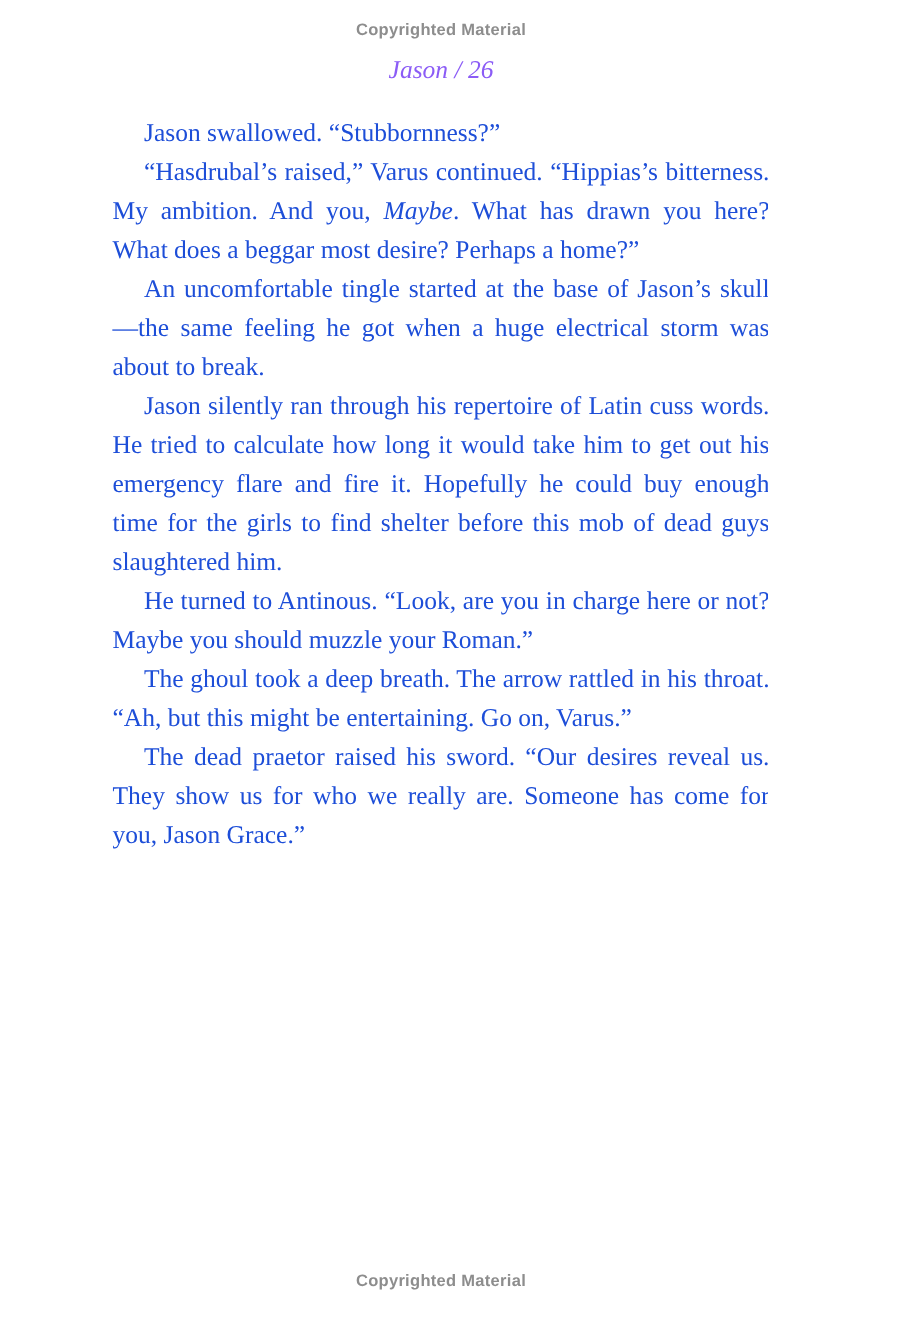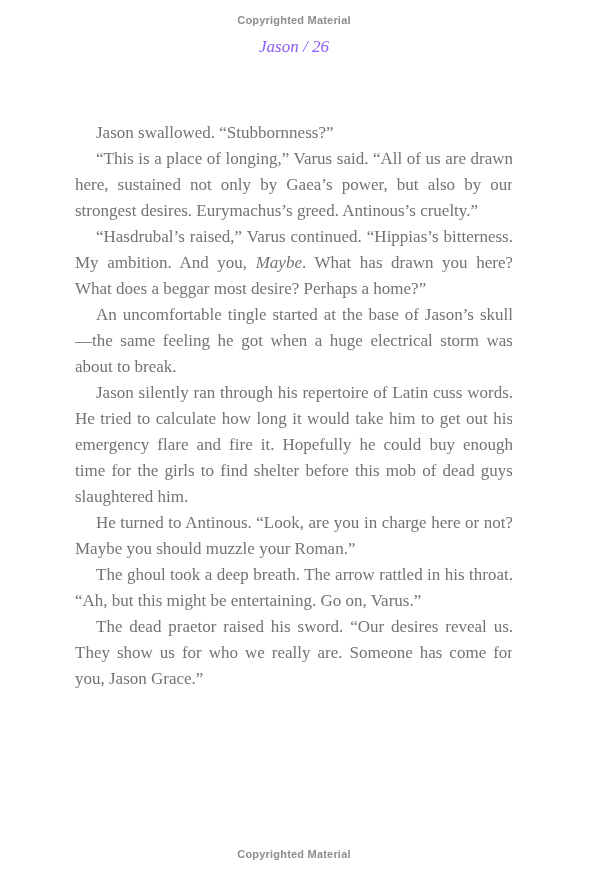--- a/index.html
+++ b/index.html
@@ -36,41 +36,39 @@
     color: #8b5cf6;
   }
   .body-text {
     position: absolute;
     top: 76px;
     left: 75px;
     width: 438px;
     text-align: justify;
     font-size: 17px;
     line-height: 26px;
-    color: #737373;
-    margin-top: 44px;
+    color: #1d4ed8;
   }
   .body-text p {
     margin: 0;
     padding: 0;
     text-indent: 21px;
   }
   .body-text em { font-style: italic; }
 </style>
 </head>
 <body>
 
 <div class="page">
   <div class="notice top">Copyrighted Material</div>
 
   <div class="running-head">Jason / 26</div>
 
   <div class="body-text" id="body-text">
       <p><span>Jason swallowed. “Stubbornness?”</span></p>
-      <p><span>“This is a place of longing,” Varus said. “All of us are drawn here, sustained not only by Gaea’s power, but also by our strongest desires. Eurymachus’s greed. Antinous’s cruelty.”</span></p>
       <p><span>“Hasdrubal’s raised,” Varus continued. “Hippias’s bitterness. My ambition. And you, </span><em>Maybe</em><span>. What has drawn you here? What does a beggar most desire? Perhaps a home?”</span></p>
       <p><span>An uncomfortable tingle started at the base of Jason’s skull—the same feeling he got when a huge electrical storm was about to break.</span></p>
       <p><span>Jason silently ran through his repertoire of Latin cuss words. He tried to calculate how long it would take him to get out his emergency flare and fire it. Hopefully he could buy enough time for the girls to find shelter before this mob of dead guys slaughtered him.</span></p>
       <p><span>He turned to Antinous. “Look, are you in charge here or not? Maybe you should muzzle your Roman.”</span></p>
       <p><span>The ghoul took a deep breath. The arrow rattled in his throat. “Ah, but this might be entertaining. Go on, Varus.”</span></p>
       <p><span>The dead praetor raised his sword. “Our desires reveal us. They show us for who we really are. Someone has come for you, Jason Grace.”</span></p>
     </div>
 
   <div class="notice bottom">Copyrighted Material</div>
 </div>

